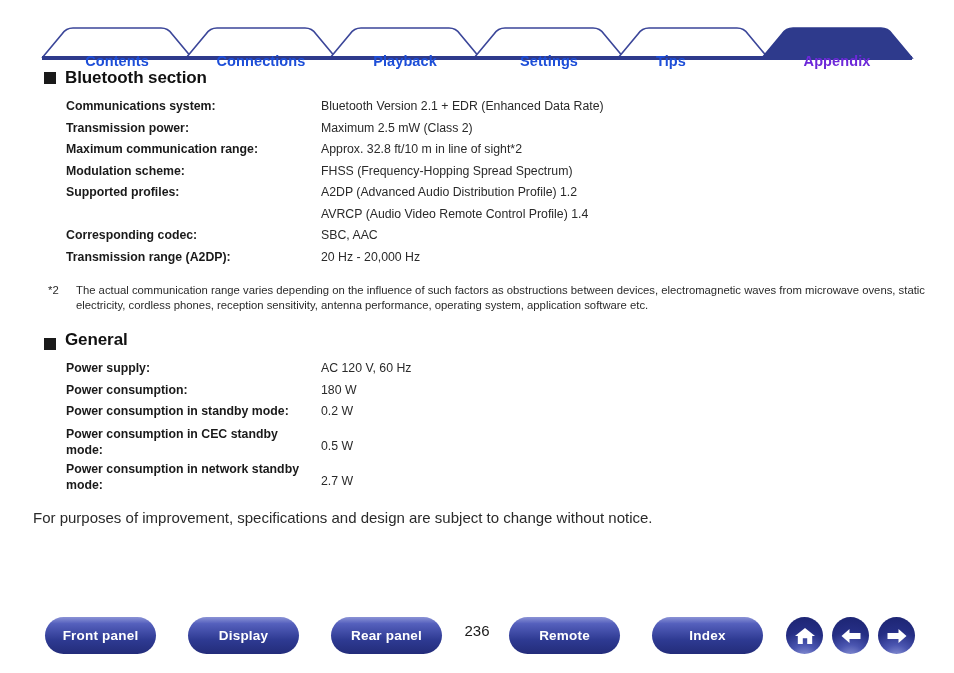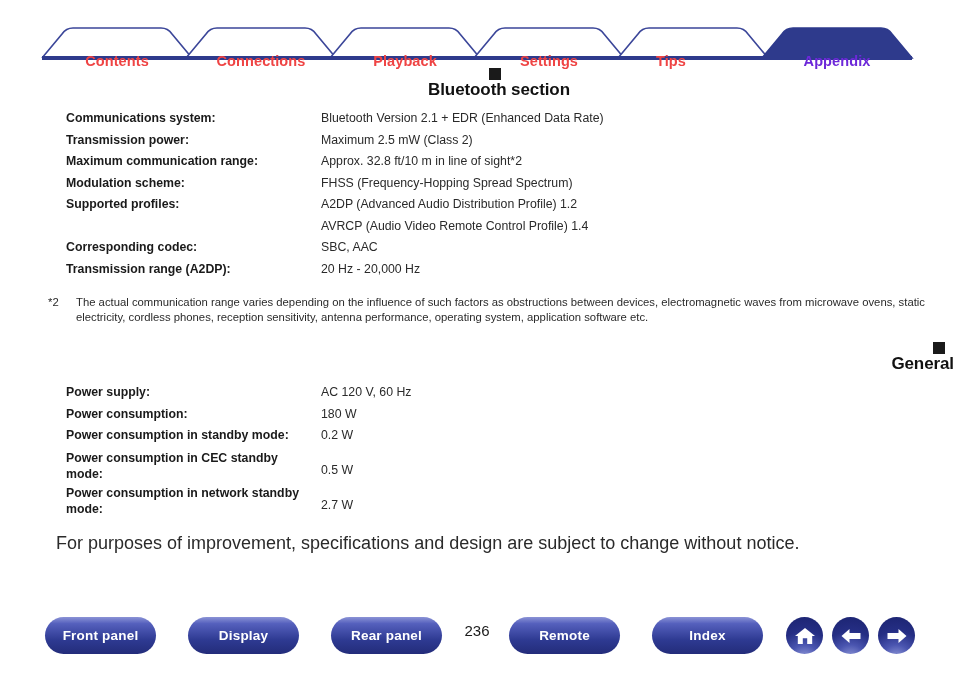--- a/index.html
+++ b/index.html
@@ -17,40 +17,39 @@
     position:absolute;
     left:0; top:20px;
     width:954px; height:40px;
   }
   .tabbar svg{display:block;}
   .tab-label{
     position:absolute;
     top:33px;
     font-size:14.5px;
     font-weight:bold;
-    color:#ef4444;
+    color:#1d4ed8;
     text-align:center;
     white-space:nowrap;
     letter-spacing:0.1px;
   }
   .tab-label.active{color:#6d28d9;}
 
   
   .content{
     position:absolute;
     left:0; top:58px;
     width:954px;
   }
 
   .section-head{
     display:flex;
     align-items:center;
     margin-left:44px;
     margin-top:10px;
-    flex-direction:column;
   }
   .sq{
     width:12px;height:12px;
     background:#1a1a1a;
     display:inline-block;
     margin-right:9px;
     flex:none;
   }
   .section-title{
     font-size:17px;
@@ -92,23 +91,23 @@
     color:#2a2a2a;
   }
   .footnote .mark{
     flex:none;
     width:28px;
     font-size:11.3px;
   }
   .footnote .body{max-width:855px;}
 
   .closing{
-    margin-left:56px;
+    margin-left:33px;
     margin-top:16px;
-    font-size:18px;
+    font-size:15px;
     color:#2a2a2a;
   }
 
   
   .footer{
     position:absolute;
     left:0; top:617px;
     width:954px;height:40px;
   }
   .pill{

